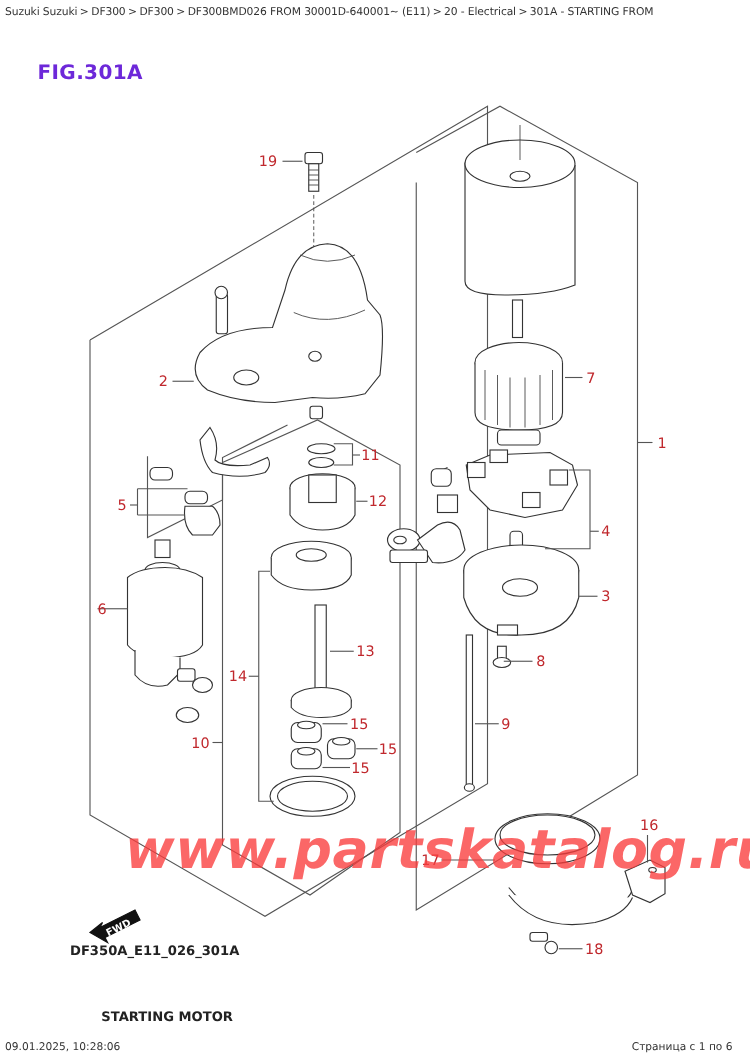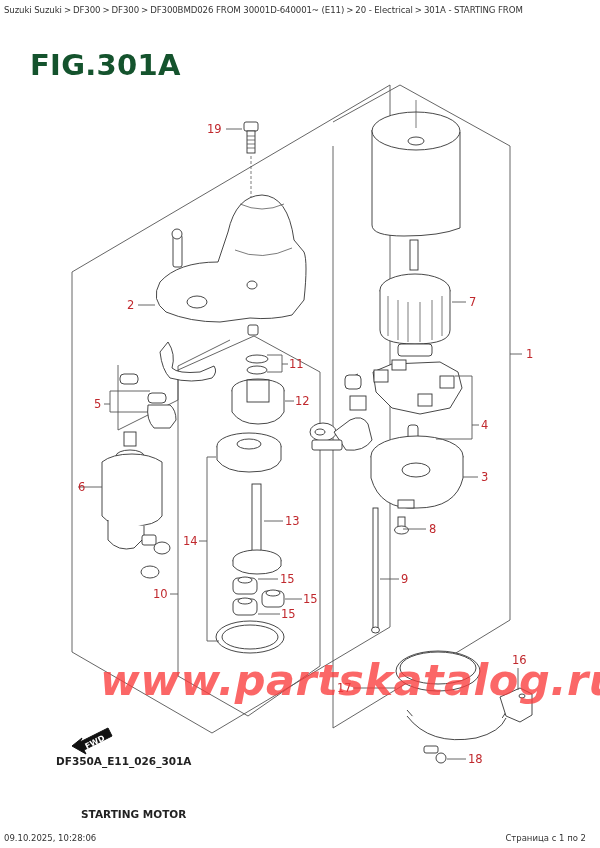--- a/index.html
+++ b/index.html
@@ -1,22 +1,22 @@
 <!DOCTYPE html>
 <html><head>
 <meta charset="utf-8">
 <style>
   html, body { margin: 0; padding: 0; background: #ffffff; }
   body { width: 600px; height: 848px; position: relative; overflow: hidden;
          font-family: "DejaVu Sans", "Liberation Sans", sans-serif; color: #222; }
   .breadcrumb { position: absolute; left: 4px; top: 5px; font-size: 8.6px; color: #333;
                 white-space: nowrap; letter-spacing: -0.1px; }
   .breadcrumb .sep { margin: 0 2px; }
-  .fig-title { position: absolute; left: 30px; top: 48px; font-size: 29px; font-weight: bold;
-               color: #14532d; letter-spacing: 0.3px; }
+  .fig-title { position: absolute; left: 30px; top: 48px; font-size: 16px; font-weight: bold;
+               color: #6d28d9; letter-spacing: 0.3px; }
   .diagram { position: absolute; left: 0; top: 0; width: 600px; height: 848px; }
   .lbl { font-family: "DejaVu Sans", "Liberation Sans", sans-serif; font-size: 11.5px; fill: #c0282d; }
   .line { stroke: #555; stroke-width: 0.9; fill: none; }
   .part { stroke: #333; stroke-width: 0.9; fill: #fff; }
   .thin { stroke: #444; stroke-width: 0.7; fill: none; }
   .watermark { position: absolute; left: 100px; top: 655px; font-size: 43px; font-weight: bold;
                font-style: italic; color: rgba(250, 60, 60, 0.78); letter-spacing: 0.5px;
                font-family: "DejaVu Sans", "Liberation Sans", sans-serif; white-space: nowrap; }
   .caption { position: absolute; left: 56px; font-weight: bold; color: #222; font-size: 10.5px; }
   .caption.code { top: 755px; }
@@ -241,14 +241,14 @@
   <text class="lbl" x="512" y="664">16</text>
   <text class="lbl" x="337" y="692">17</text>
   <text class="lbl" x="468" y="763">18</text>
 </svg>
 
 <div class="watermark">www.partskatalog.ru</div>
 
 <div class="caption code">DF350A_E11_026_301A</div>
 <div class="caption name">STARTING MOTOR</div>
 
-<div class="footer-left">09.10.2025, 10:28:06</div>
-<div class="footer-right">Страница с 1 по 2</div>
+<div class="footer-left">09.01.2025, 10:28:06</div>
+<div class="footer-right">Страница с 1 по 6</div>
 
 </body></html>

